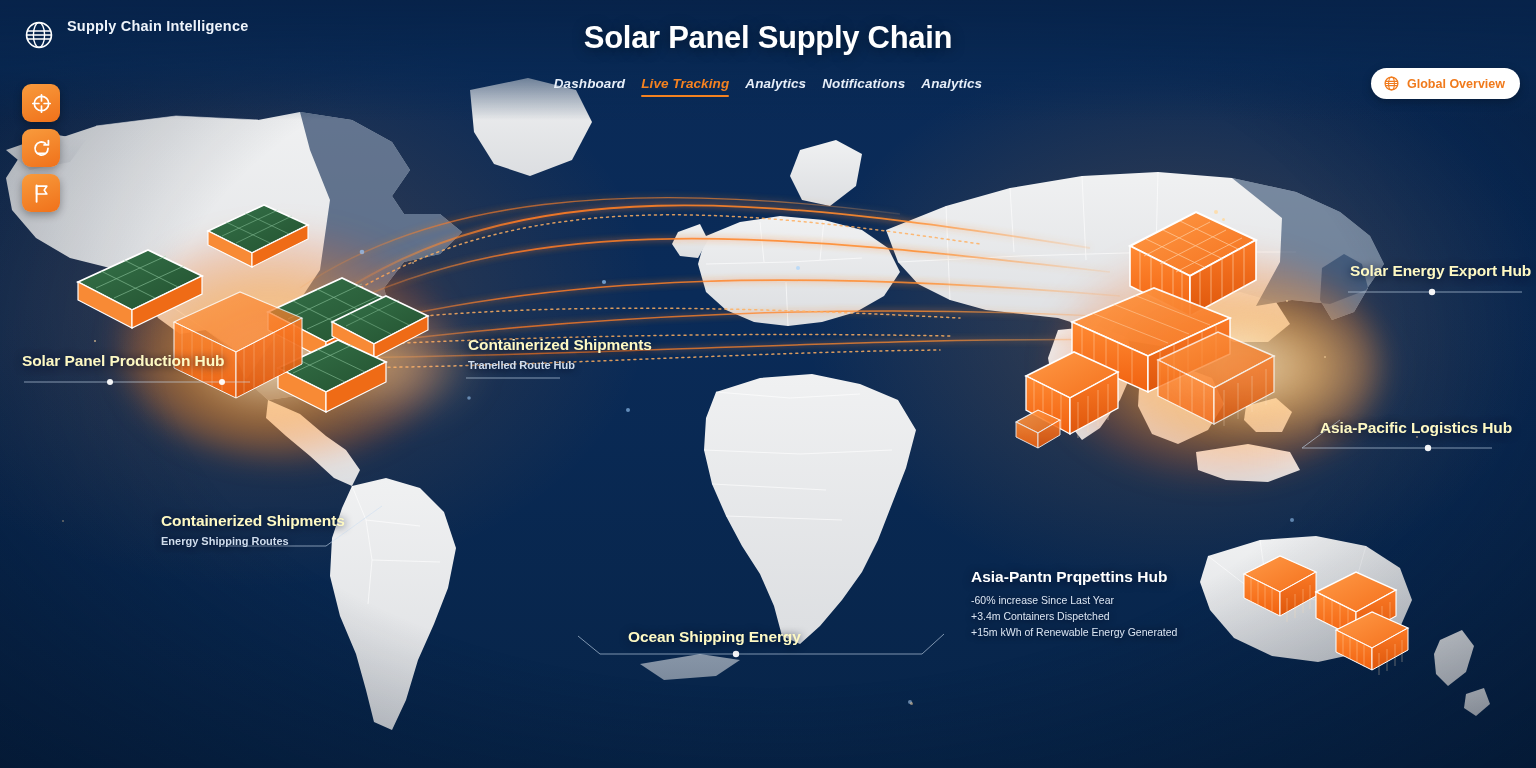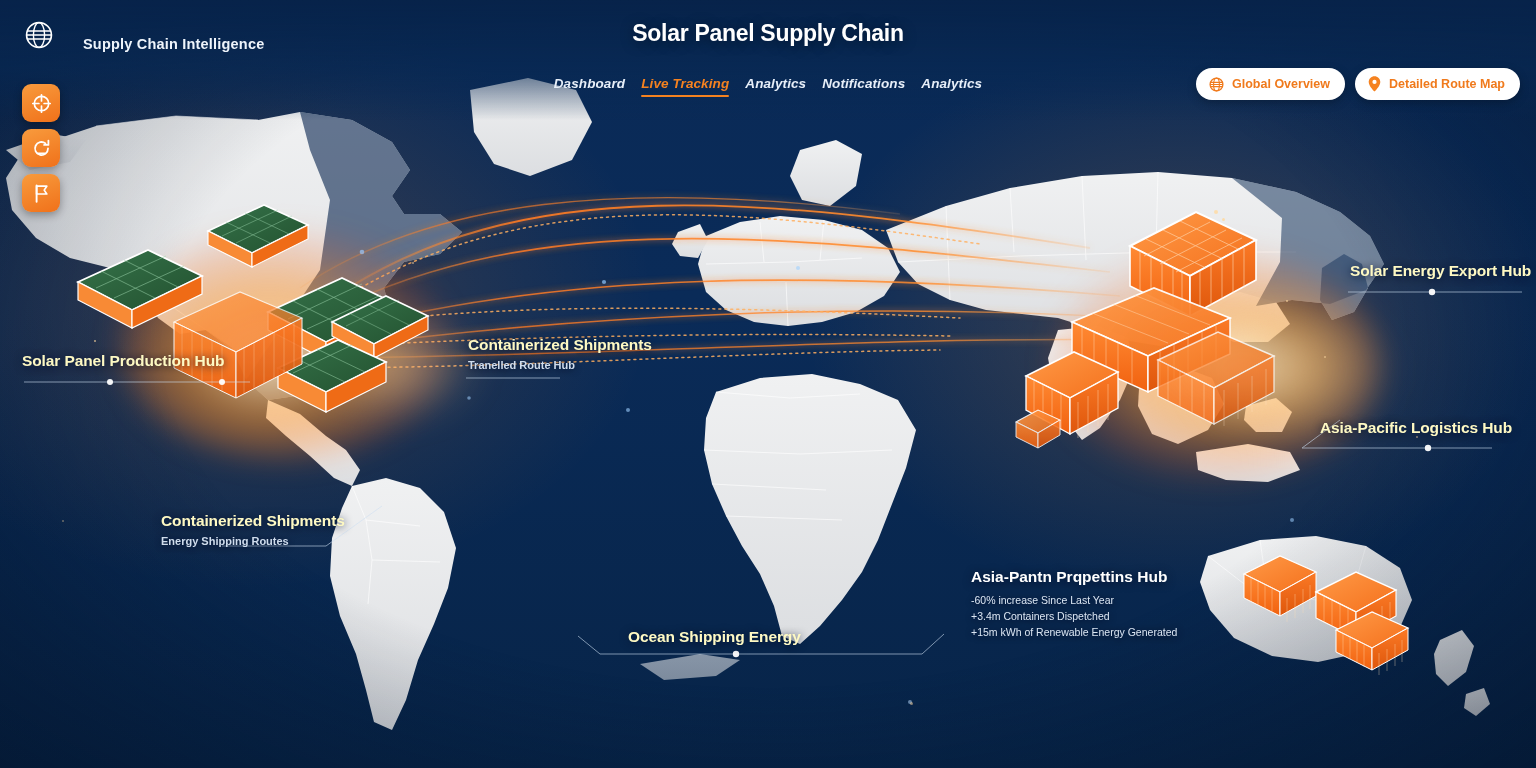--- a/index.html
+++ b/index.html
@@ -42,28 +42,28 @@
   .glow.g3 { left:300px; top:310px; width:180px; height:110px; filter:blur(18px);
      background:radial-gradient(ellipse at 50% 50%, rgba(255,210,150,.55), rgba(255,140,40,0) 72%); }
   .glow.g4 { left:1190px; top:300px; width:200px; height:140px; filter:blur(18px);
      background:radial-gradient(ellipse at 50% 50%, rgba(255,220,160,.5), rgba(255,140,40,0) 72%); }
 
   
   .spark { position:absolute; border-radius:50%; background:#ffd9a0; pointer-events:none; }
 
   
   .brand {
-    position:absolute; left:22px; top:18px; display:flex; align-items:flex-end; gap:27px; z-index:40;
+    position:absolute; left:22px; top:18px; display:flex; align-items:flex-start; gap:11px; z-index:40;
   }
   .brand .globe { width:34px; height:34px; flex:0 0 34px; }
   .brand .btxt { font-size:14.5px; font-weight:700; letter-spacing:.2px; color:#eef4fb; }
 
   .title {
     position:absolute; left:0; right:0; top:20px; text-align:center; z-index:40;
-    font-size:23px; font-weight:700; letter-spacing:-.3px; color:#ffffff;
+    font-size:31px; font-weight:700; letter-spacing:-.3px; color:#ffffff;
     text-shadow:0 2px 14px rgba(0,0,0,.45);
   }
   .nav {
     position:absolute; left:0; right:0; top:76px; z-index:40;
     display:flex; justify-content:center; gap:16px;font-style:italic;
   }
   .nav .ni {
     font-size:13.5px; font-weight:600; color:#e6eef8; padding-bottom:6px;
     position:relative; cursor:pointer; letter-spacing:.1px;
   }
@@ -473,29 +473,20 @@
     <div class="pill">
       <span>
         <svg width="17" height="17" viewBox="0 0 17 17" fill="none">
           <circle cx="8.5" cy="8.5" r="6.4" stroke="#f07a1c" stroke-width="1.3"></circle>
           <ellipse cx="8.5" cy="8.5" rx="2.9" ry="6.4" stroke="#f07a1c" stroke-width="1.1"></ellipse>
           <path d="M2.2 6.4h12.6M2.2 10.6h12.6M2.1 8.5h12.8" stroke="#f07a1c" stroke-width="1.1"></path>
         </svg>
       </span>
       <span>Global Overview</span>
     </div>
-    <div class="pill">
-      <span>
-        <svg width="15" height="18" viewBox="0 0 15 18" fill="none">
-          <path d="M7.5 1.2c3.2 0 5.8 2.6 5.8 5.8 0 4.2-5.8 9.6-5.8 9.6S1.7 11.2 1.7 7c0-3.2 2.6-5.8 5.8-5.8z" fill="#f58220"></path>
-          <circle cx="7.5" cy="6.9" r="2.1" fill="#ffffff"></circle>
-        </svg>
-      </span>
-      <span>Detailed Route Map</span>
-    </div>
   </div>
 
   <div class="rail">
     <div class="tool">
       <svg width="21" height="21" viewBox="0 0 21 21" fill="none">
         <circle cx="10.5" cy="10.5" r="7.2" stroke="#fff" stroke-width="1.7"></circle>
         <path d="M10.5 1.8v6.1M10.5 13.1v6.1M1.8 10.5h6.1M13.1 10.5h6.1" stroke="#fff" stroke-width="1.7" stroke-linecap="round"></path>
       </svg>
     </div>
     <div class="tool">

